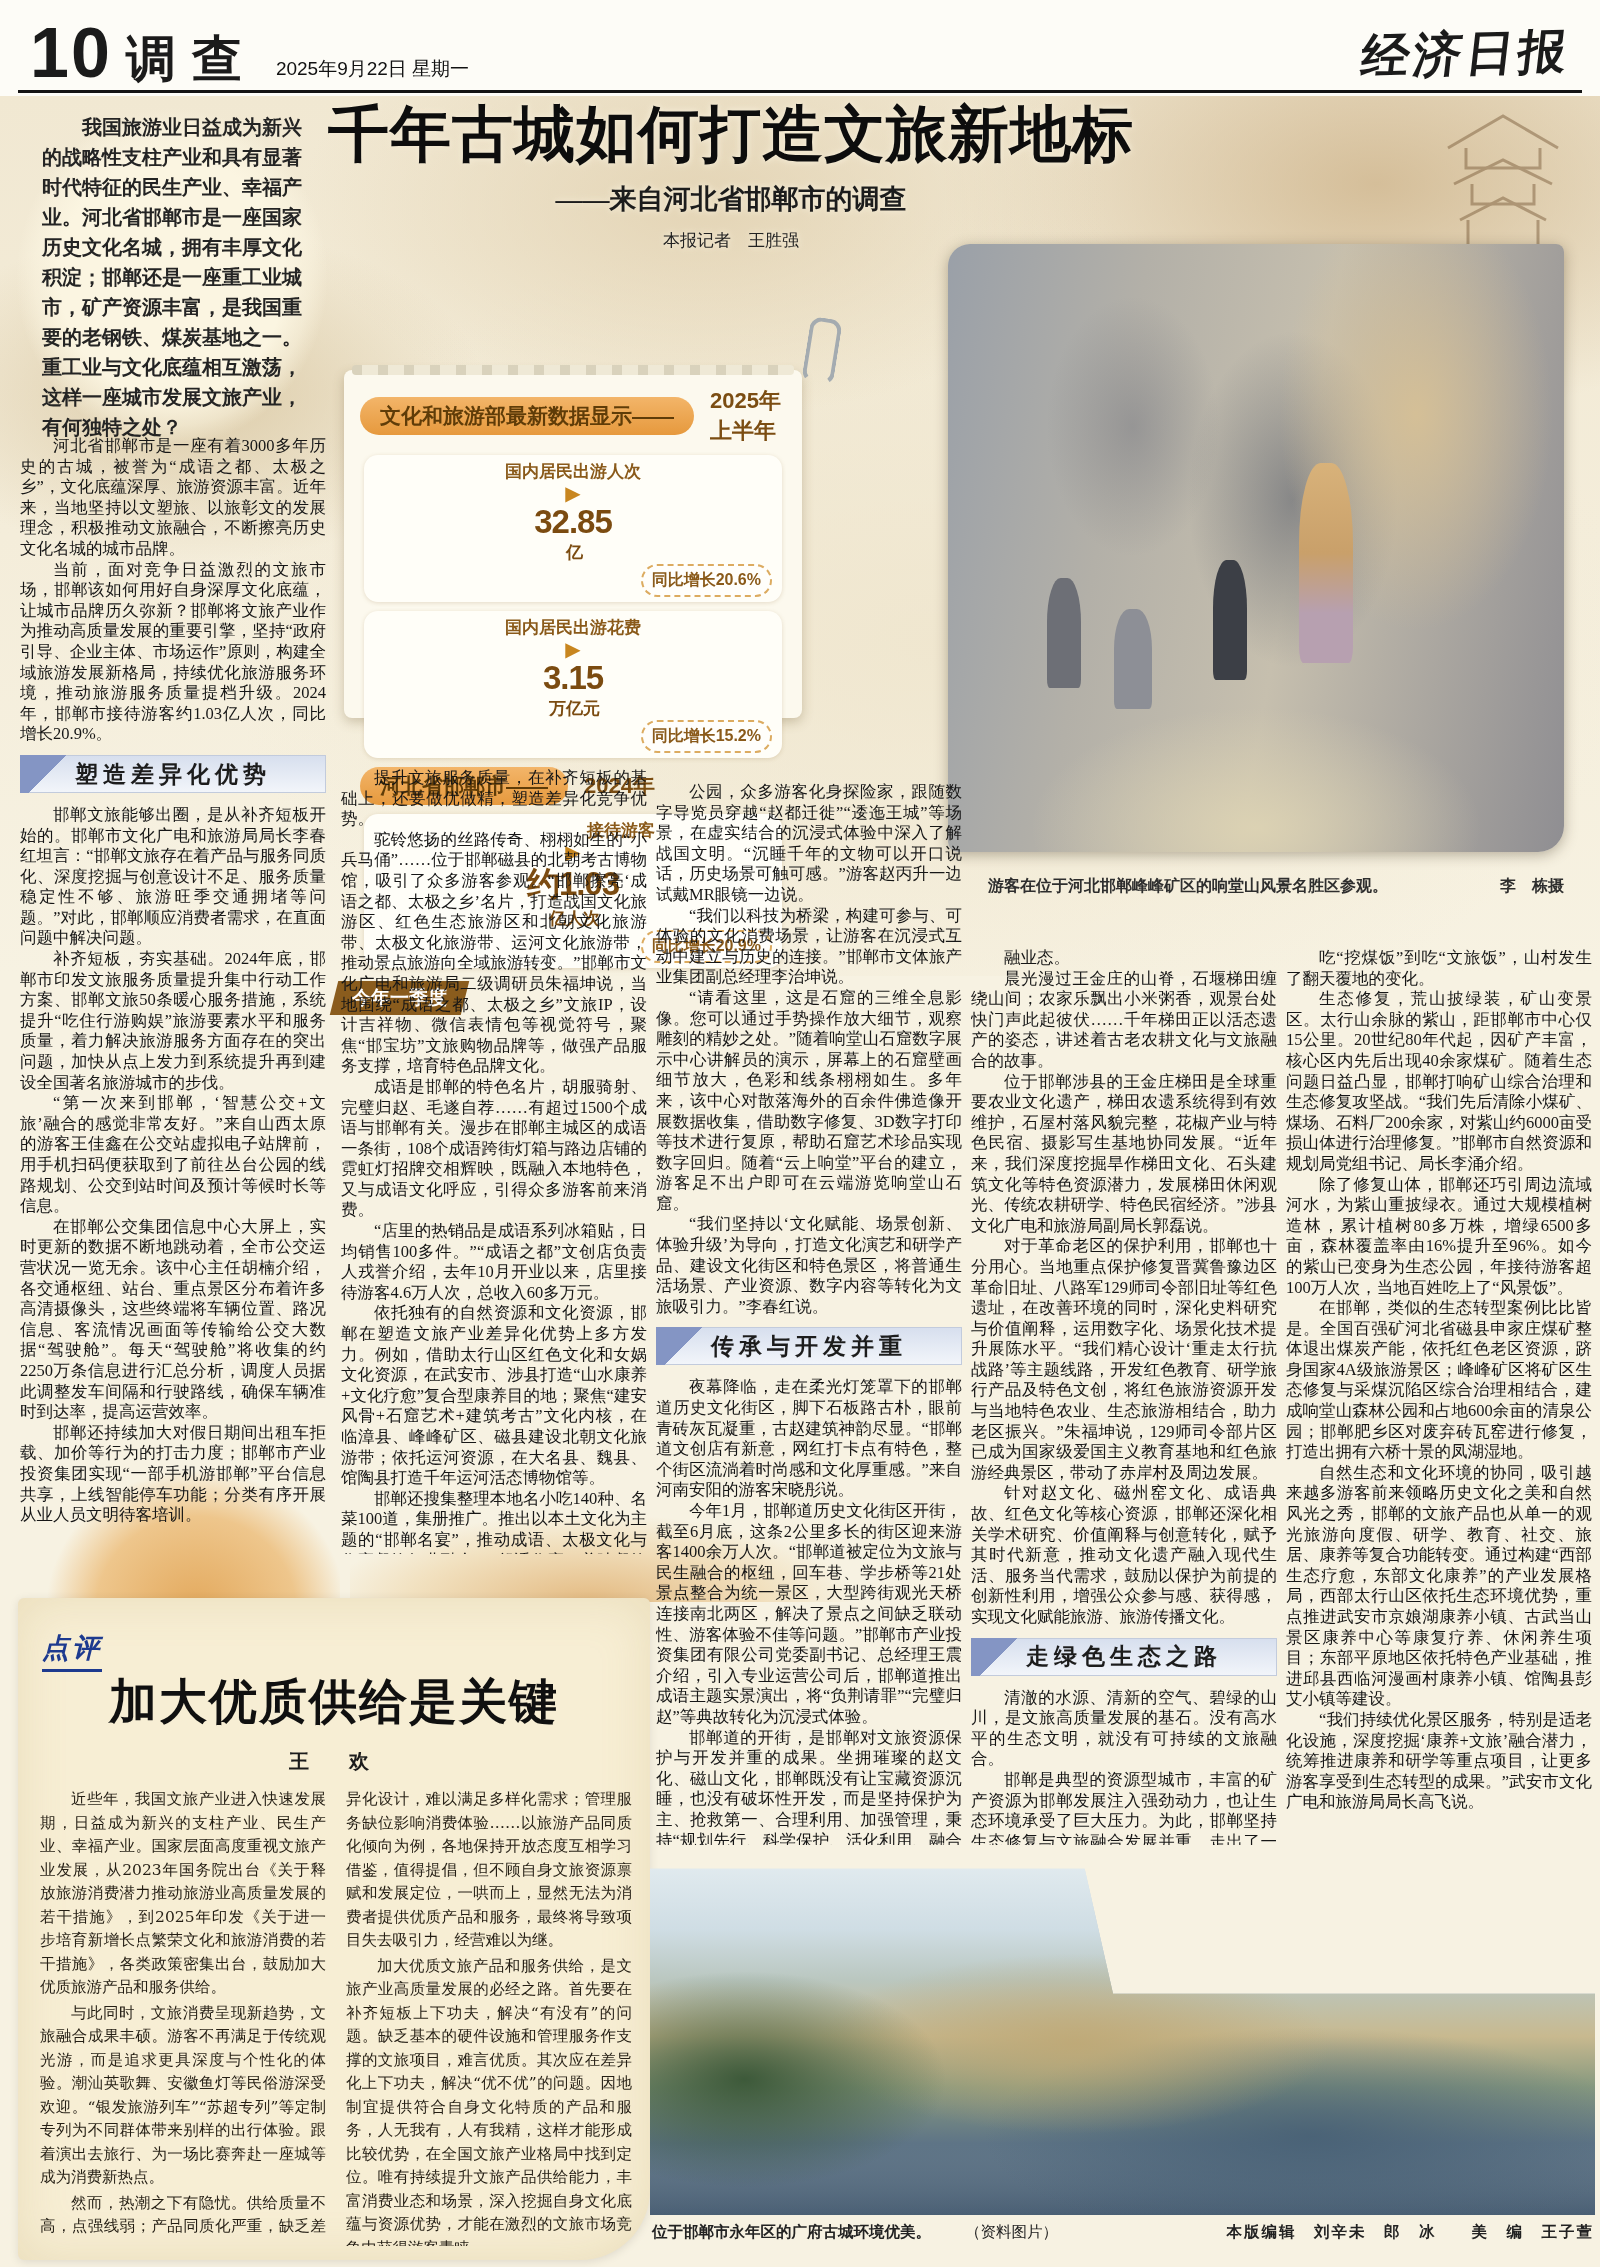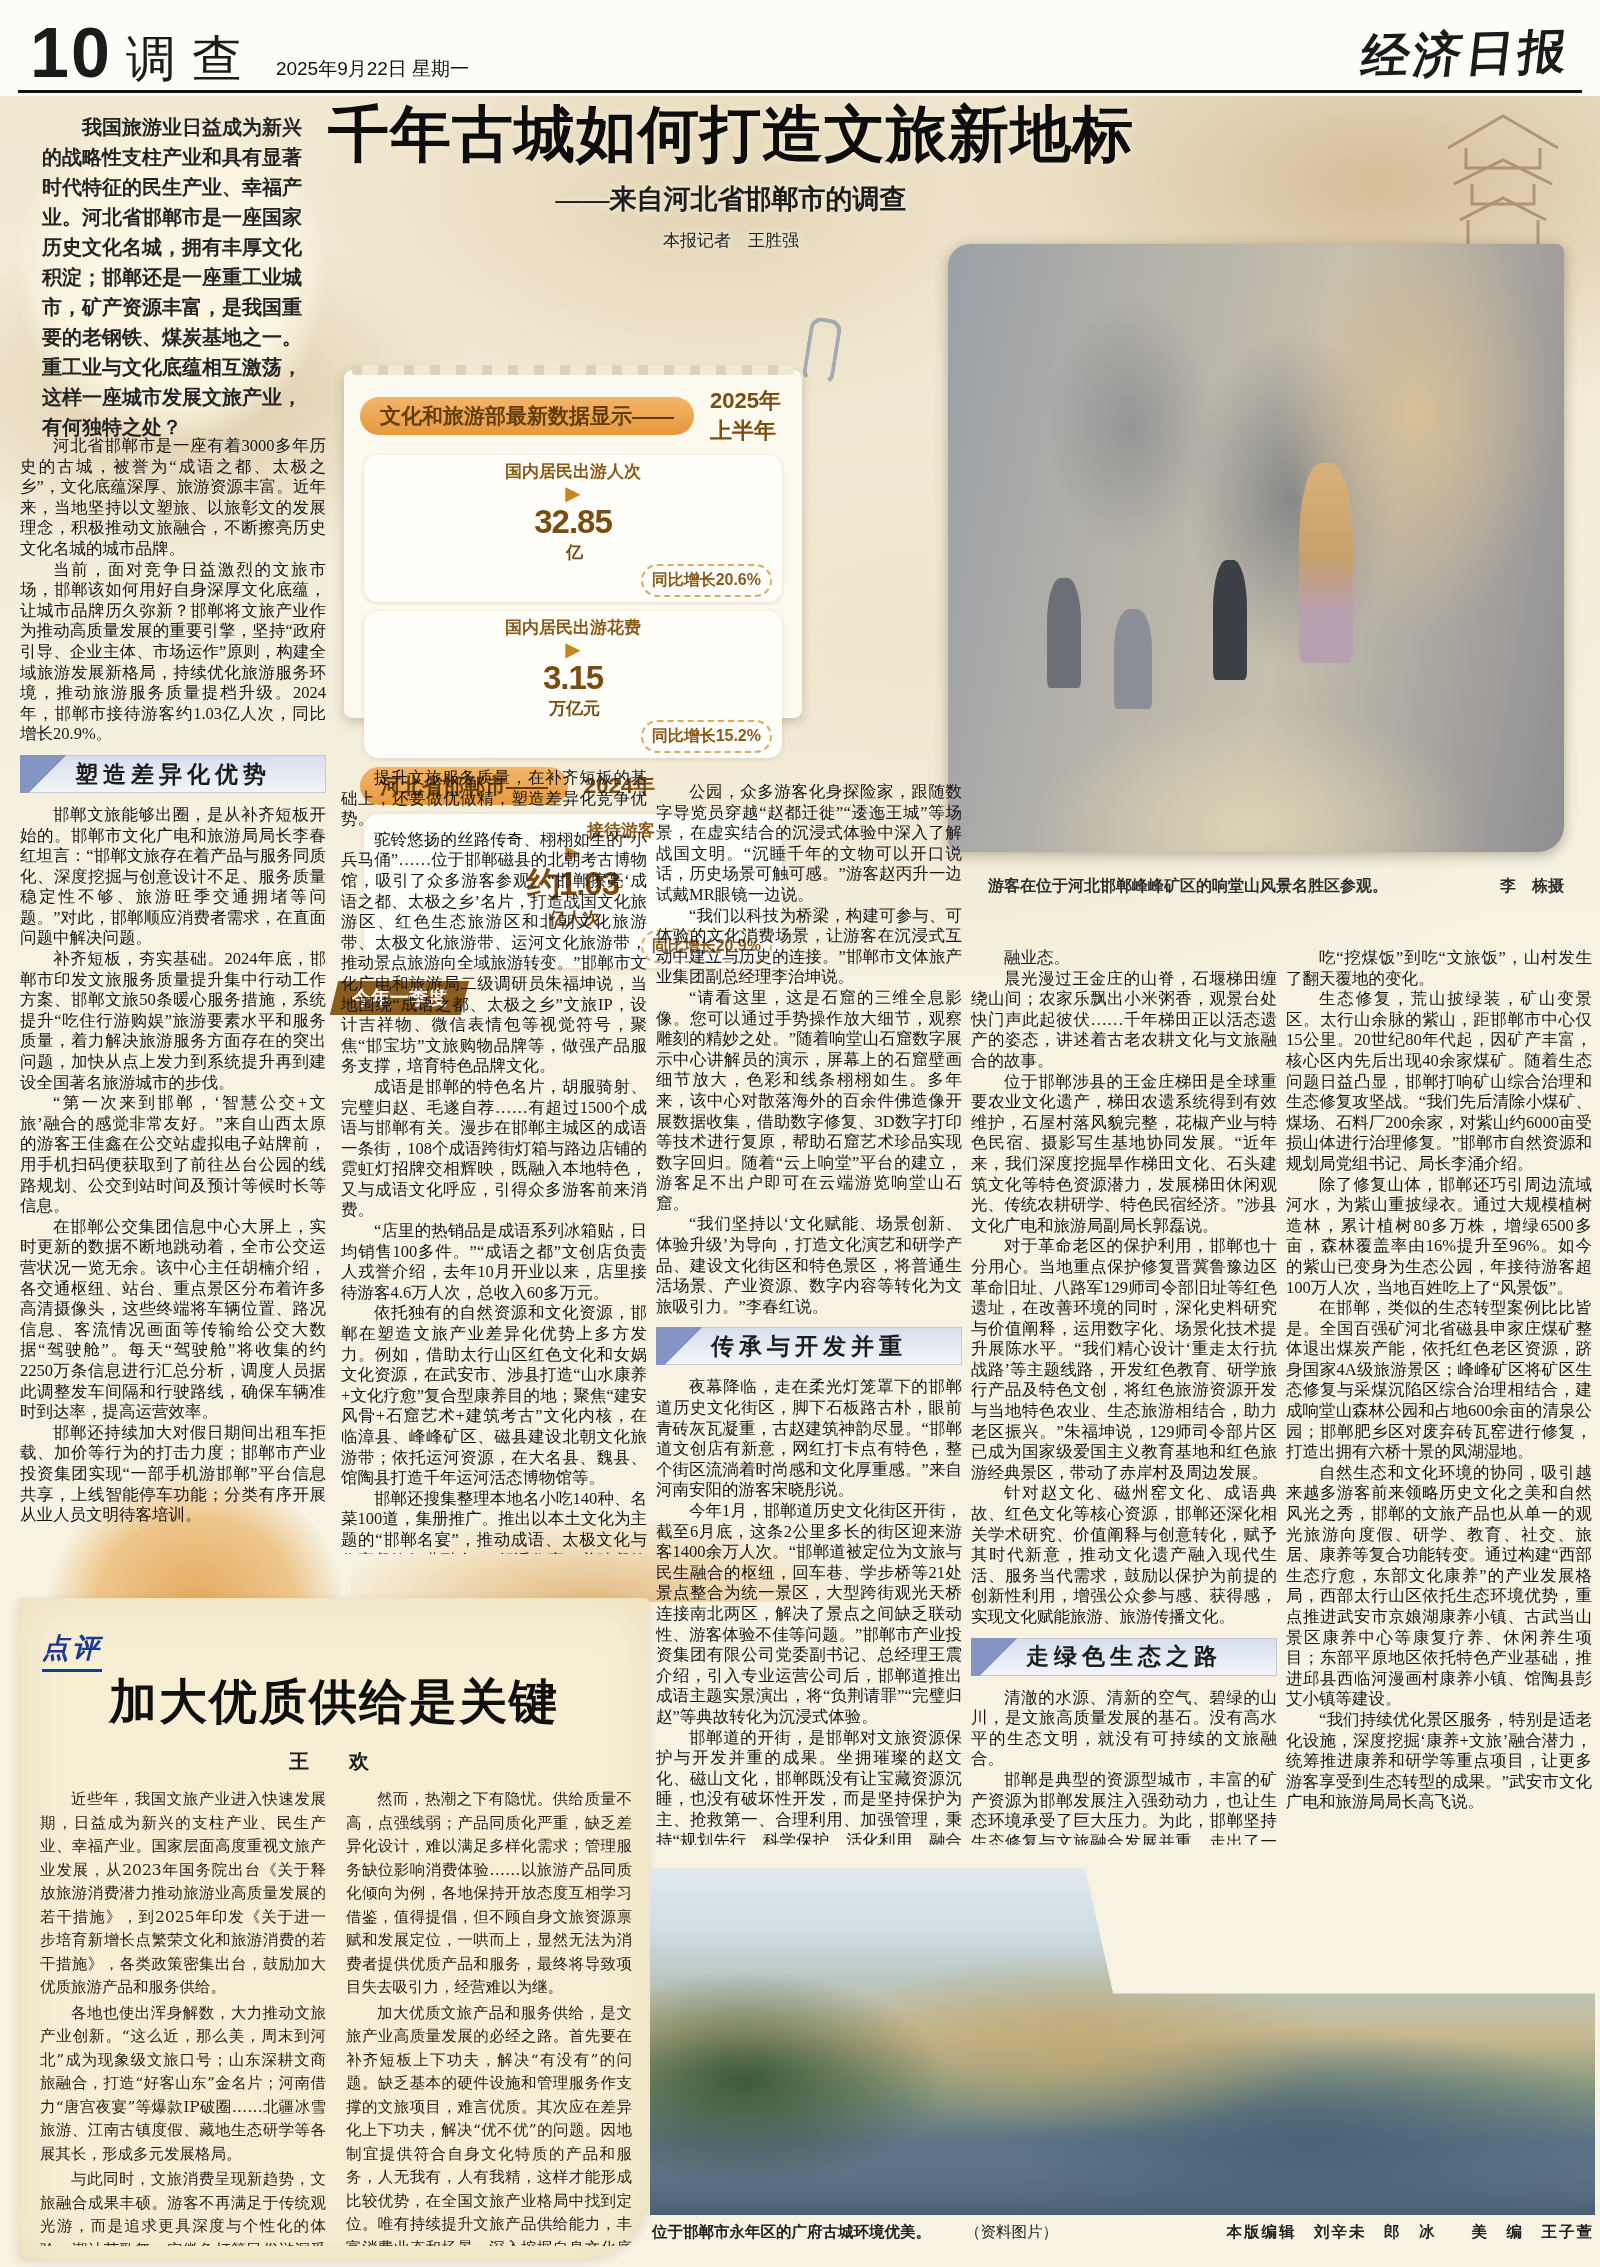--- a/index.html
+++ b/index.html
@@ -1,21 +1,21 @@
 <!DOCTYPE html>
 <html><head>
 <meta charset="utf-8">
 <style>
   html,body{margin:0;padding:0;background:#e9e6dc;}
   .page{position:relative;width:1600px;height:2267px;background:#fdfcf7;overflow:hidden;
         font-family:"Liberation Serif","DejaVu Serif",serif;color:#1b1b1b;}
   
   .masthead{position:absolute;left:30px;top:10px;right:30px;height:78px;display:flex;align-items:flex-end;}
   .page-num{font-family:"Liberation Sans",sans-serif;font-weight:900;font-size:70px;line-height:70px;letter-spacing:2px;}
-  .section-name{font-weight:400;font-size:50px;line-height:58px;letter-spacing:16px;margin-left:14px;font-family:"DejaVu Serif",serif;}
+  .section-name{font-weight:700;font-size:50px;line-height:58px;letter-spacing:16px;margin-left:14px;font-family:"DejaVu Serif",serif;}
   .m-date{font-size:19px;margin-left:18px;margin-bottom:6px;font-family:"Liberation Sans",sans-serif;color:#111;}
   .brand{margin-left:auto;font-family:"DejaVu Serif",serif;font-weight:900;font-size:48px;letter-spacing:4px;
          transform:skewX(-8deg) rotate(-1.5deg);margin-bottom:2px;}
   .rule-double{position:absolute;left:18px;right:18px;top:90px;height:4px;border-top:3px solid #141414;border-bottom:1.5px solid #141414;}
   
   .bg-wash{position:absolute;left:0;top:96px;width:1600px;height:2171px;background:#f7f2e2;}
   .art-top{position:absolute;left:0;top:96px;width:1600px;height:880px;
     background:
       radial-gradient(420px 240px at 12% 34%, rgba(212,192,152,.75), transparent 70%),
       radial-gradient(560px 300px at 44% 12%, rgba(226,210,178,.9), transparent 72%),
@@ -282,21 +282,20 @@
         <p class="para">“我们持续优化景区服务，特别是适老化设施，深度挖掘‘康养+文旅’融合潜力，统筹推进康养和研学等重点项目，让更多游客享受到生态转型的成果。”武安市文化广电和旅游局局长高飞说。</p>
       </div>
   </div>
 
   <div class="commentary">
     <div class="kicker">点评</div>
     <div class="c-title">加大优质供给是关键</div>
     <div class="c-author">王　欢</div>
     <div class="c-cols">
         <p class="para">近些年，我国文旅产业进入快速发展期，日益成为新兴的支柱产业、民生产业、幸福产业。国家层面高度重视文旅产业发展，从2023年国务院出台《关于释放旅游消费潜力推动旅游业高质量发展的若干措施》，到2025年印发《关于进一步培育新增长点繁荣文化和旅游消费的若干措施》，各类政策密集出台，鼓励加大优质旅游产品和服务供给。</p>
-        <p class="para">各地也使出浑身解数，大力推动文旅产业创新。“这么近，那么美，周末到河北”成为现象级文旅口号；山东深耕文商旅融合，打造“好客山东”金名片；河南借力“唐宫夜宴”等爆款IP破圈……北疆冰雪旅游、江南古镇度假、藏地生态研学等各展其长，形成多元发展格局。</p>
         <p class="para">与此同时，文旅消费呈现新趋势，文旅融合成果丰硕。游客不再满足于传统观光游，而是追求更具深度与个性化的体验。潮汕英歌舞、安徽鱼灯等民俗游深受欢迎。“银发旅游列车”“苏超专列”等定制专列为不同群体带来别样的出行体验。跟着演出去旅行、为一场比赛奔赴一座城等成为消费新热点。</p>
         <p class="para">然而，热潮之下有隐忧。供给质量不高，点强线弱；产品同质化严重，缺乏差异化设计，难以满足多样化需求；管理服务缺位影响消费体验……以旅游产品同质化倾向为例，各地保持开放态度互相学习借鉴，值得提倡，但不顾自身文旅资源禀赋和发展定位，一哄而上，显然无法为消费者提供优质产品和服务，最终将导致项目失去吸引力，经营难以为继。</p>
         <p class="para">加大优质文旅产品和服务供给，是文旅产业高质量发展的必经之路。首先要在补齐短板上下功夫，解决“有没有”的问题。缺乏基本的硬件设施和管理服务作支撑的文旅项目，难言优质。其次应在差异化上下功夫，解决“优不优”的问题。因地制宜提供符合自身文化特质的产品和服务，人无我有，人有我精，这样才能形成比较优势，在全国文旅产业格局中找到定位。唯有持续提升文旅产品供给能力，丰富消费业态和场景，深入挖掘自身文化底蕴与资源优势，才能在激烈的文旅市场竞争中获得游客青睐。</p>
       </div>
   </div>
 
   <div class="photo-bottom"></div>
   <div class="bottom-row">
     <span class="b-cap">位于邯郸市永年区的广府古城环境优美。</span>
     <span class="b-src">（资料图片）</span>

